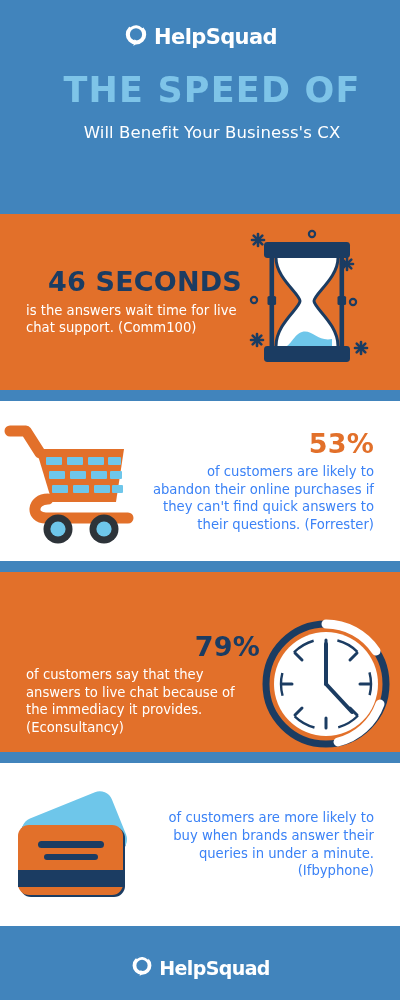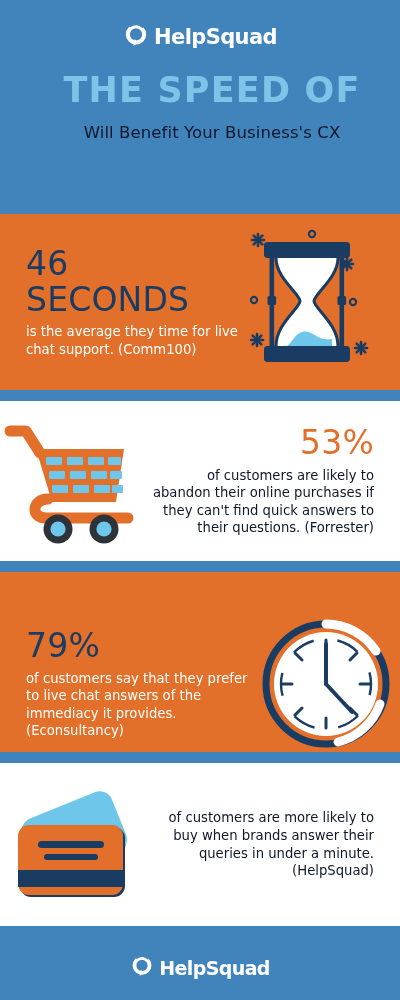--- a/index.html
+++ b/index.html
@@ -50,21 +50,21 @@
   }
   .title-line {
     color: #7ec4e8;
     font-size: 35px;
     font-weight: bold;
     letter-spacing: 1.2px;
     line-height: 1.18;
     text-transform: uppercase;
   }
   .subtitle {
-    color: #0f172a;
+    color: #ffffff;
     font-size: 16.5px;
     font-weight: normal;
     letter-spacing: 0.1px;
     padding-top: 12px;
   }
 
   
   .band { position: absolute; left: 0; width: 400px; }
   .band-orange { background: #e2702a; }
   .band-white  { background: #ffffff; }
@@ -100,36 +100,37 @@
   .row-text-left  { padding-left: 26px; padding-right: 8px; }
   .row-text-right { padding-right: 26px; padding-left: 0; }
 
   .stat-text { flex: 1 1 auto; }
   .stat-icon { flex: 0 0 auto; display: flex; align-items: center; justify-content: center; }
 
   .align-left  { text-align: left; }
   .align-right { text-align: right; }
 
   .big-num {
-    font-size: 33px;
-    font-weight: normal;
+    font-size: 27px;
+    font-weight: bold;
     line-height: 1.1;
     letter-spacing: 0.2px;
     margin-bottom: 5px;
+    text-align: right;
   }
   .big-num.navy   { color: #1b3c62; }
   .big-num.orange { color: #e2702a; }
 
   .body-text {
     font-size: 13.2px;
     line-height: 1.33;
     font-weight: normal;
   }
   .body-text.white { color: #ffffff; }
-  .body-text.slate { color: #0f172a; }
+  .body-text.slate { color: #3b82f6; }
 </style>
 </head>
 <body>
 
 <div class="infographic">
 
   <div class="header">
 
     <div class="logo">
       <span class="logo-mark">
@@ -146,21 +147,21 @@
       <div class="title-line">THE SPEED OF</div>
       <div class="subtitle">Will Benefit Your Business's CX</div>
     </div>
   </div>
 
   <div class="band band-orange sec1">
     <div class="row row-text-left">
 
       <div class="stat-text align-left">
         <div class="big-num navy">46 SECONDS</div>
-        <div class="body-text white">is the average they time for live chat support. (Comm100)</div>
+        <div class="body-text white">is the answers wait time for live chat support. (Comm100)</div>
       </div>
 
       <div class="stat-icon">
         <svg width="150" height="160" viewBox="0 0 150 160">
 
           <g fill="#1b3c62">
             <circle cx="70" cy="12" r="3.1" fill="none" stroke="#1b3c62" stroke-width="2.2"></circle>
             <circle cx="12" cy="78" r="3.1" fill="none" stroke="#1b3c62" stroke-width="2.2"></circle>
             <circle cx="111" cy="80" r="3.1" fill="none" stroke="#1b3c62" stroke-width="2.2"></circle>
           </g>
@@ -254,21 +255,21 @@
 
     </div>
   </div>
   <div class="divider div2"></div>
 
   <div class="band band-orange sec3">
     <div class="row row-text-left">
 
       <div class="stat-text align-left">
         <div class="big-num navy">79%</div>
-        <div class="body-text white">of customers say that they prefer to live chat answers of the immediacy it provides. (Econsultancy)</div>
+        <div class="body-text white">of customers say that they answers to live chat because of the immediacy it provides. (Econsultancy)</div>
       </div>
 
       <div class="stat-icon">
         <svg width="132" height="132" viewBox="0 0 132 132">
 
           <circle cx="66" cy="66" r="60" fill="none" stroke="#1b3c62" stroke-width="7"></circle>
 
           <path d="M66 6 A60 60 0 0 1 116 33" stroke="#ffffff" stroke-width="9" fill="none" stroke-linecap="round"></path>
           <path d="M120 86 A60 60 0 0 1 78 124" stroke="#ffffff" stroke-width="9" fill="none" stroke-linecap="round"></path>
 
@@ -311,21 +312,21 @@
           <rect x="18" y="40" width="105" height="70" rx="11" fill="#e2702a"></rect>
 
           <rect x="18" y="85" width="105" height="17" fill="#1b3c62"></rect>
 
           <rect x="38" y="56" width="66" height="7" rx="3.5" fill="#1b3c62"></rect>
           <rect x="44" y="69" width="54" height="6" rx="3" fill="#1b3c62"></rect>
         </svg>
       </div>
 
       <div class="stat-text align-right">
-        <div class="body-text slate">of customers are more likely to buy when brands answer their queries in under a minute. (HelpSquad)</div>
+        <div class="body-text slate">of customers are more likely to buy when brands answer their queries in under a minute. (Ifbyphone)</div>
       </div>
 
     </div>
   </div>
   <div class="divider div4"></div>
 
   <div class="footer">
     <div class="logo">
       <span class="logo-mark">
         <svg width="24" height="24" viewBox="0 0 26 26">

